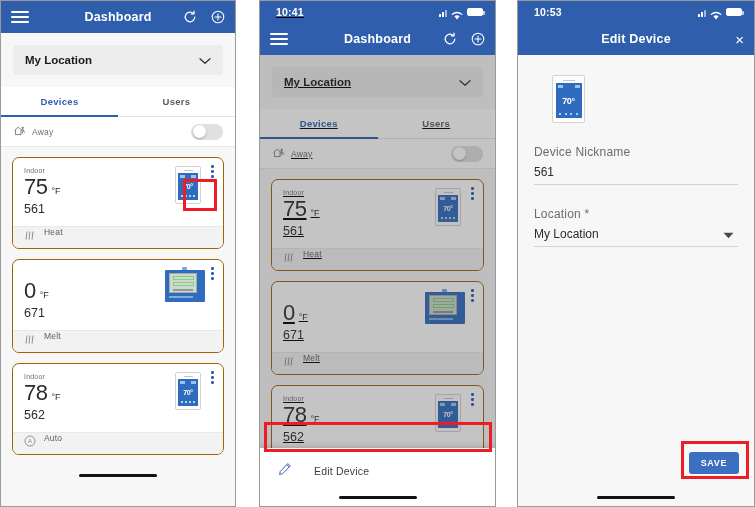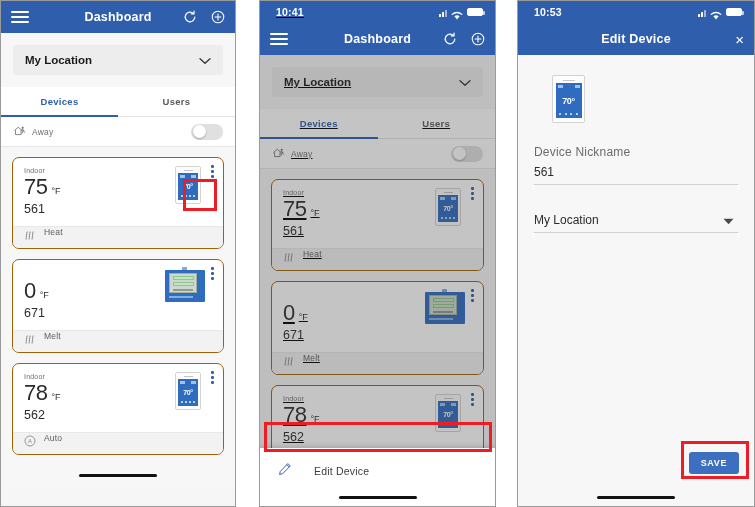--- a/index.html
+++ b/index.html
@@ -759,20 +759,21 @@
             </div>
           </div>
         </div>
 
         <div class="field">
           <div class="flabel">Device Nickname</div>
           <div class="fvalue">561</div>
         </div>
 
         <div class="field">
+          <div class="flabel">Location *</div>
           <div class="fvalue">
             <span>My Location</span>
             <span class="dd-caret">
               <svg width="11" height="7" viewBox="0 0 11 7">
                   <path d="M0.5 0.8 H10.5 L5.5 6.2 Z" fill="#4a4a4a"></path>
                 </svg>
             </span>
           </div>
         </div>
 

